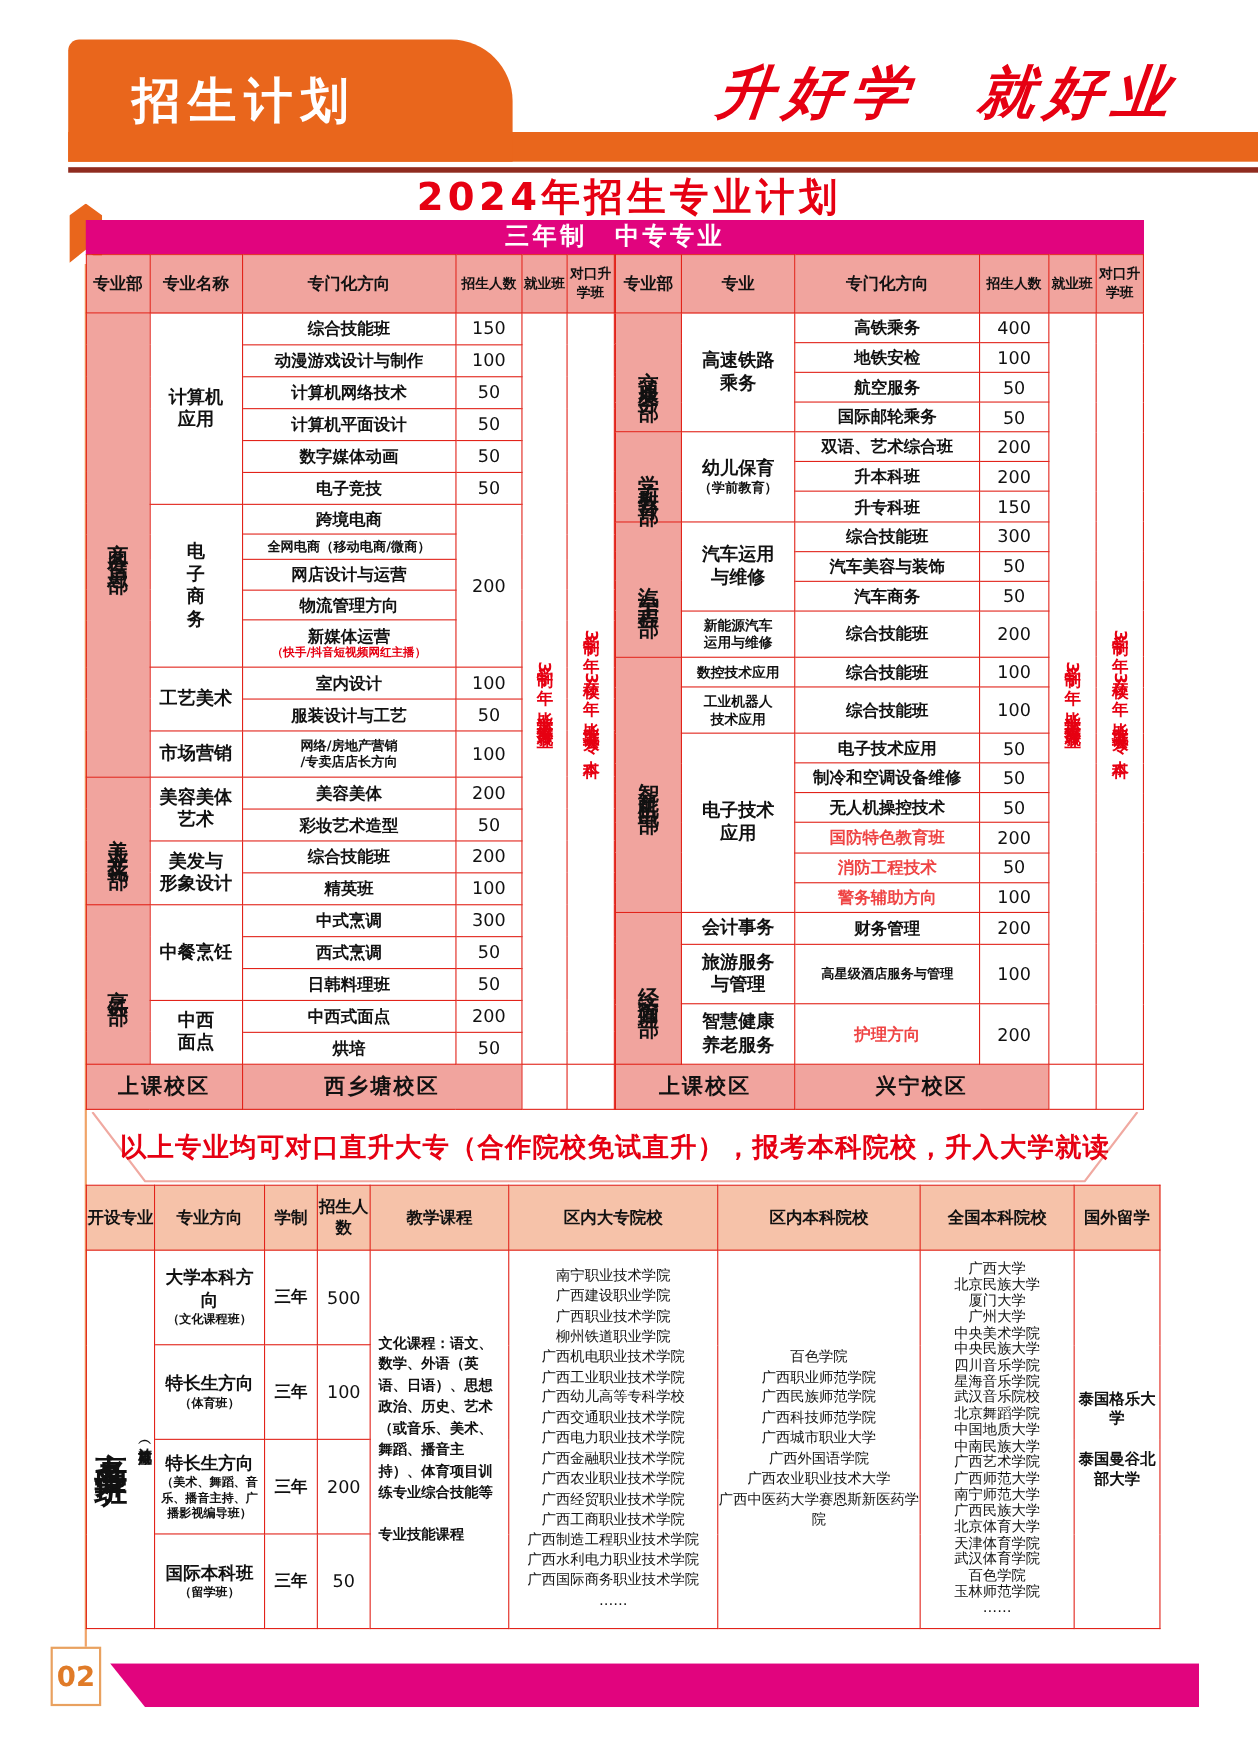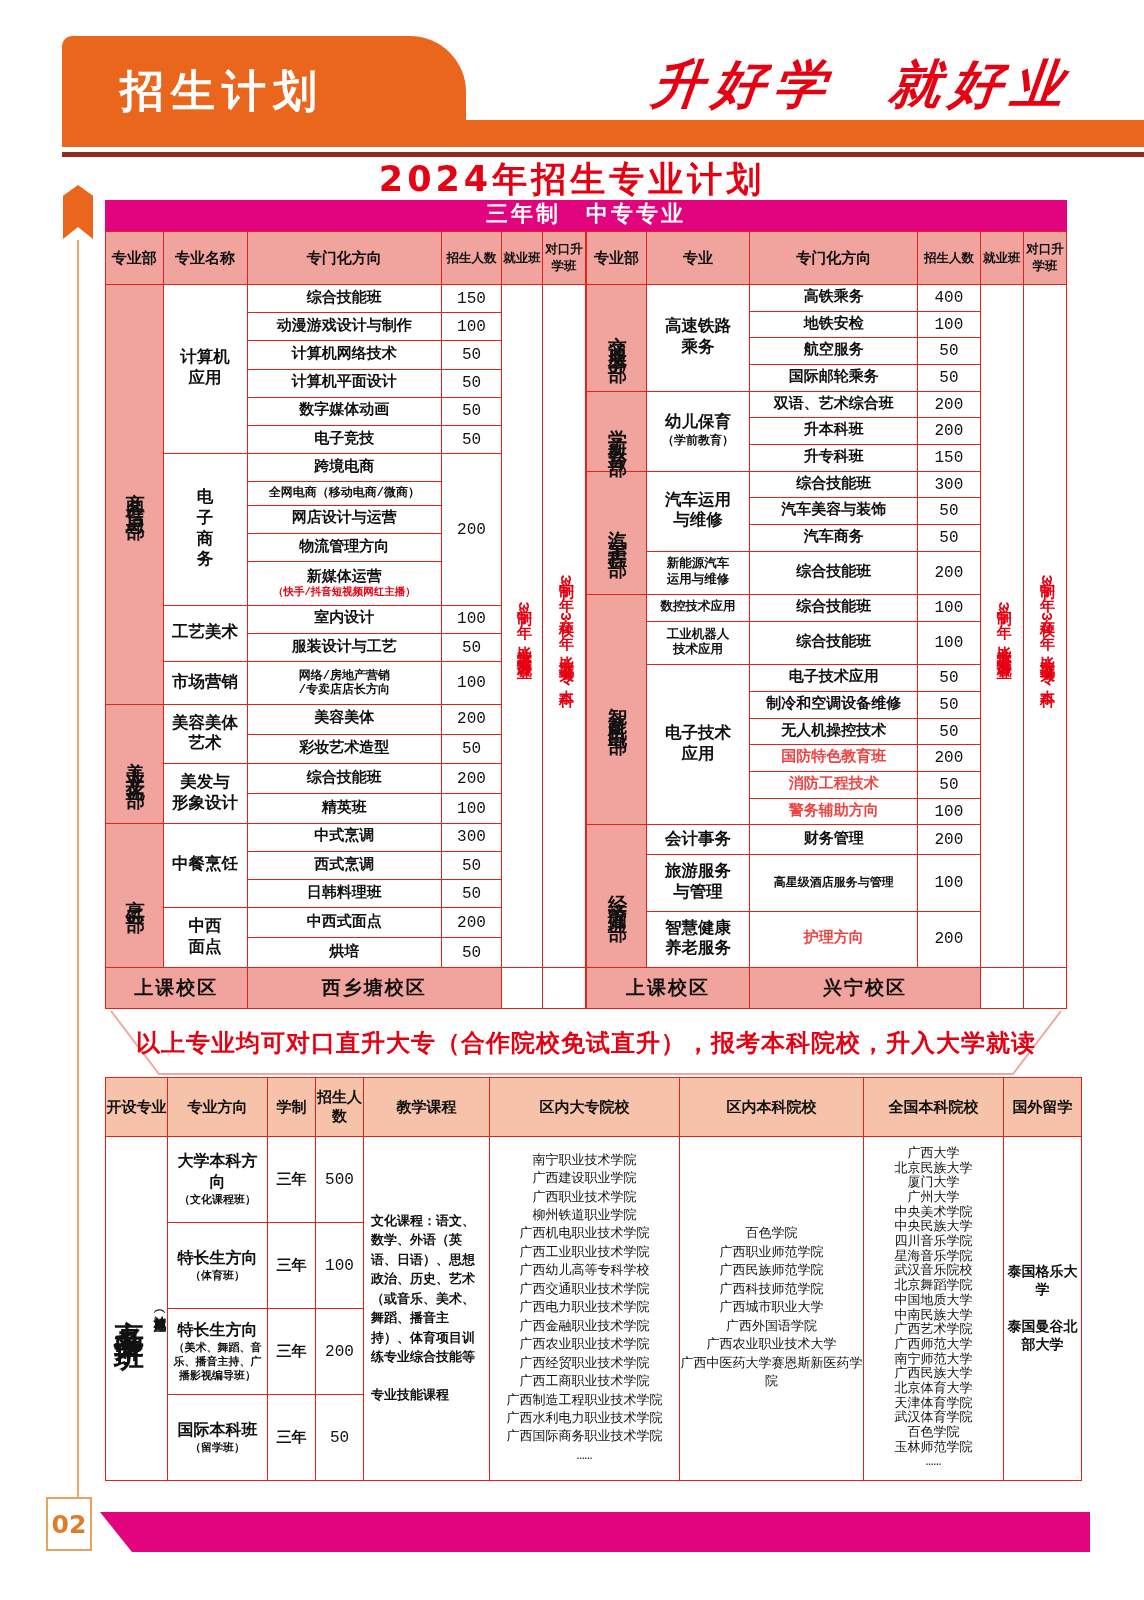--- a/index.html
+++ b/index.html
@@ -19,21 +19,21 @@
     font-style:italic; letter-spacing:9px; font-family:"DejaVu Serif","Liberation Serif",serif;
     transform:skewX(-6deg); white-space:pre;
   }
   .rule { position:absolute; left:62px; right:0; top:152px; height:5px; background:#8f2b1f; }
   .main-title { position:absolute; left:0; right:0; top:156px; margin:0; text-align:center;
     color:#e60012; font-size:35px; font-weight:900; letter-spacing:4px; }
   .bookmark { position:absolute; left:63px; top:185px; width:30px; height:54px; background:#e9661c;
     clip-path:polygon(50% 0%,100% 20%,100% 100%,50% 78%,0% 100%,0% 20%); }
   .vline { position:absolute; left:77px; top:240px; width:2px; height:1262px; background:#f0a468; }
   
-  .content { position:absolute; left:105px; top:200px; width:962px;font-family:Liberation Mono, monospace; }
+  .content { position:absolute; left:78px; top:200px; width:962px; }
   .banner { background:#e1047e; color:#fff; text-align:center; font-weight:800;
     font-size:22px; letter-spacing:3px; height:31px; line-height:31px; }
   
   .voc-wrap { display:flex; height:778px; }
   .voc-wrap table { border-collapse:collapse; table-layout:fixed; width:50%; height:100%; }
   .voc-wrap th, .voc-wrap td { border:1.5px solid #e2231a; text-align:center; vertical-align:middle; padding:1px 2px; }
   .voc-wrap thead th { background:#f1a49e; height:48px; font-size:15px; font-weight:800; padding:2px 0; }
   .voc-wrap thead th.th-sm { font-size:12.5px; }
   td.dept { background:#f1a49e; writing-mode:vertical-rl; font-size:19px; font-weight:800; letter-spacing:0.35em; padding:4px 0; }
   td.major { font-weight:800; font-size:16.5px; white-space:pre-line; line-height:1.25; }

